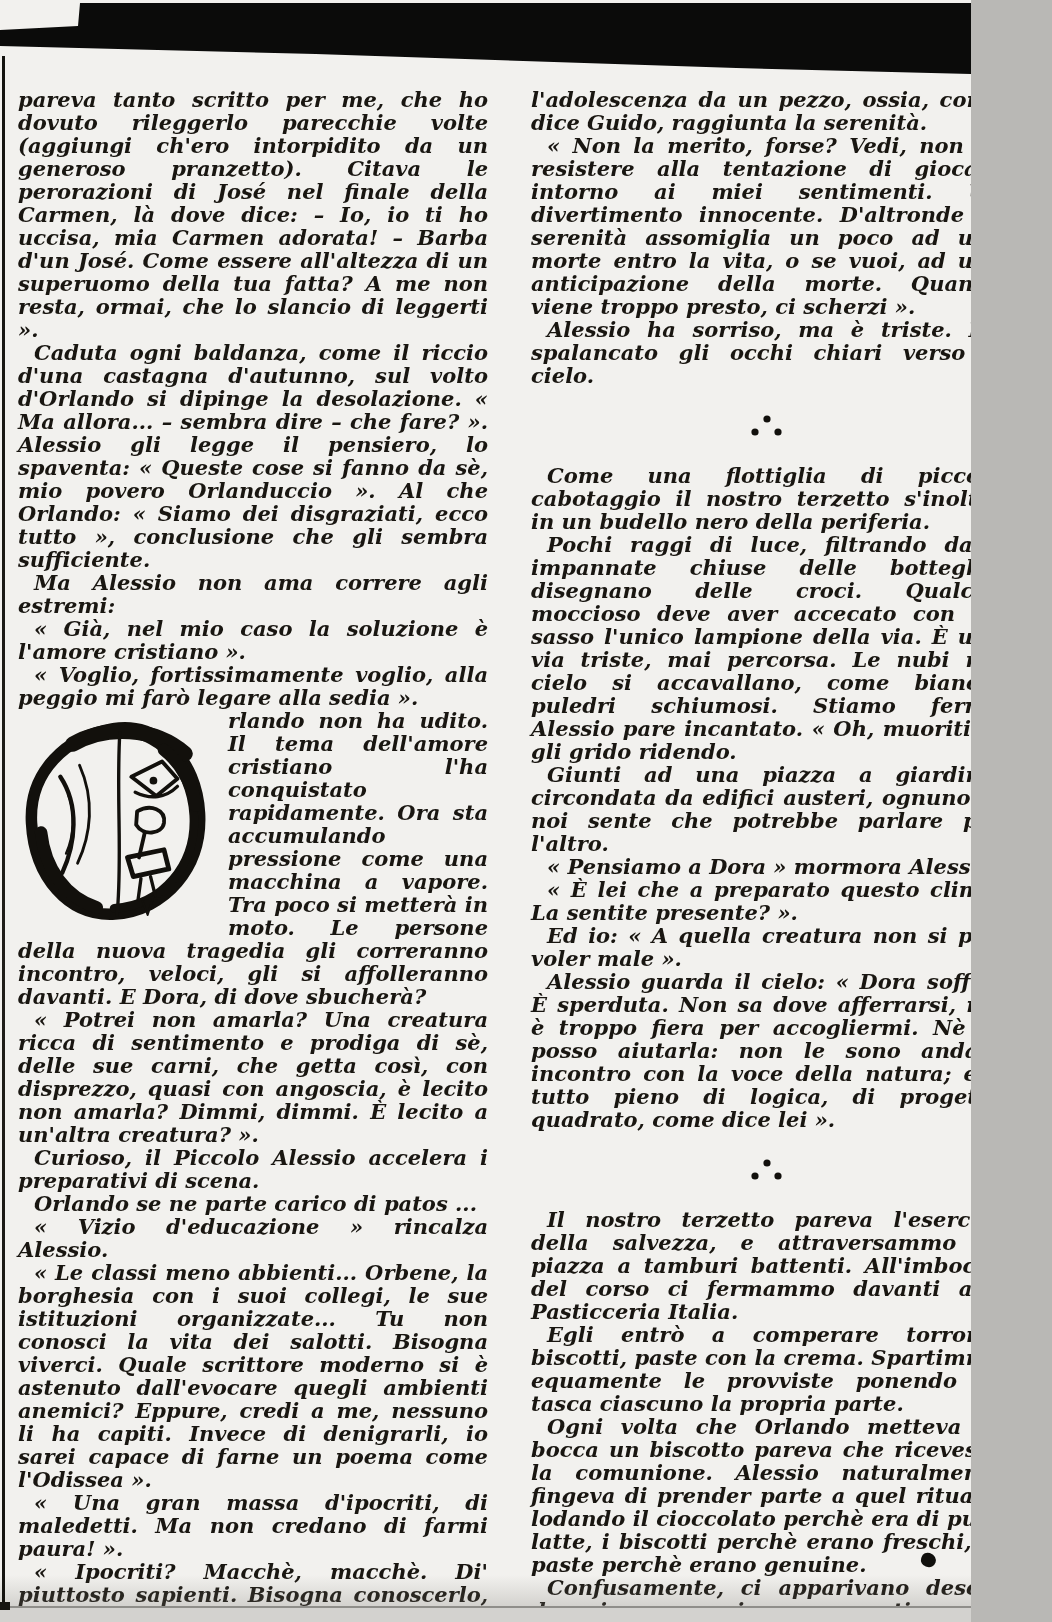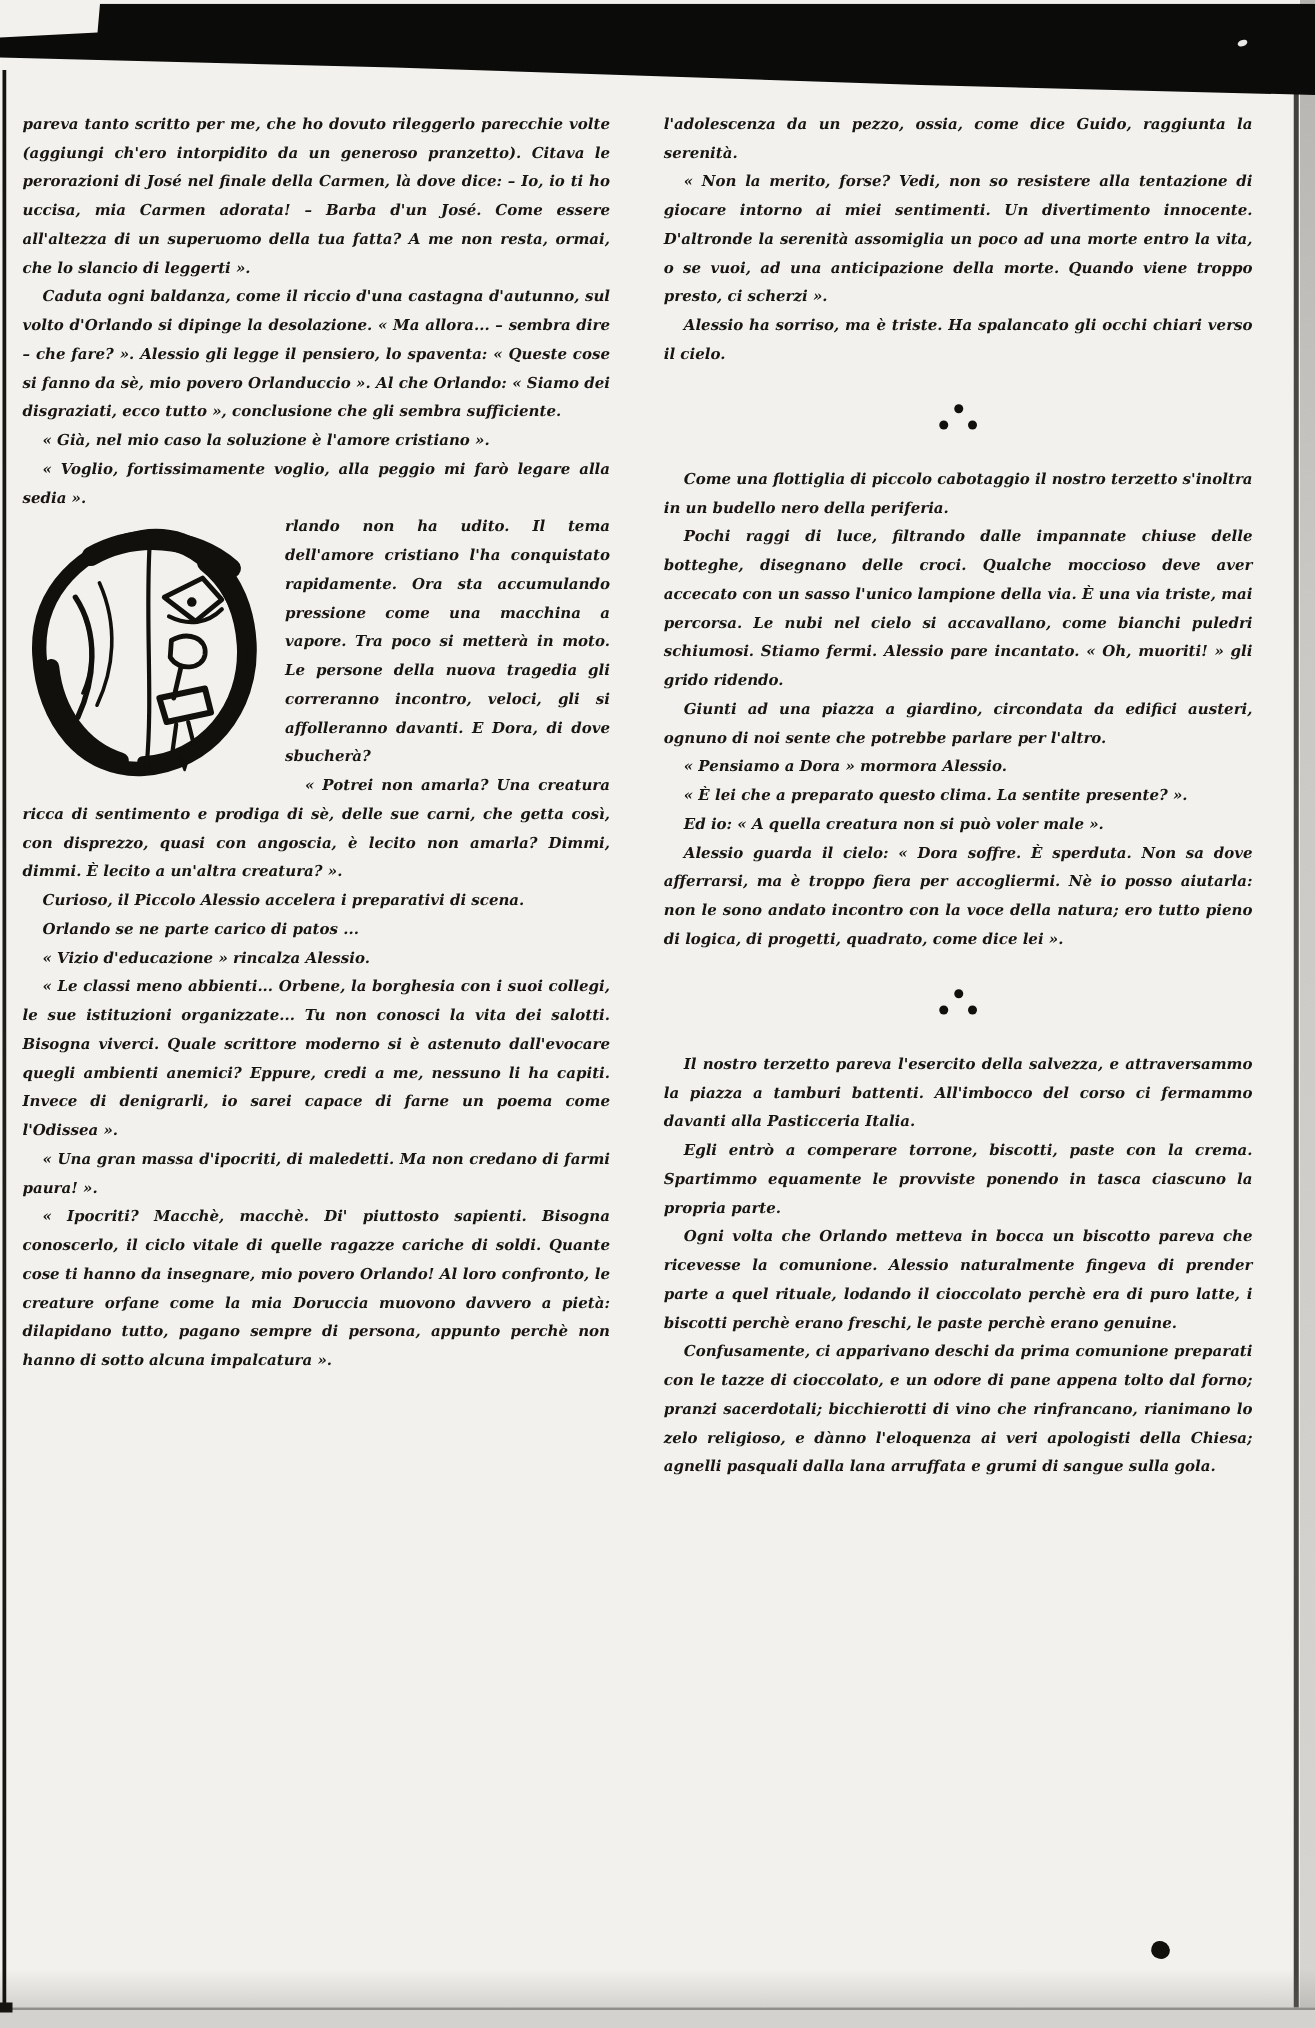--- a/index.html
+++ b/index.html
@@ -1,24 +1,24 @@
 <!DOCTYPE html>
 <html><head>
 <meta charset="utf-8">
 <style>
   html,body{margin:0;padding:0;background:#b9b8b5;}
   .page{
     position:relative;
-    width:1052px;height:1622px;
+    width:971px;height:1622px;
     background:#f2f1ee;
     overflow:hidden;
     font-family:"DejaVu Serif", serif;
     font-style:italic;
     font-weight:700;
-    font-size:12px;
+    font-size:21px;
     line-height:23px;
     color:#191611;
   }
   
   .top-band{
     position:absolute;left:0;top:0;width:1052px;height:80px;
     background:#0b0b0a;
     clip-path:polygon(0 30px,78px 26px,80px 3px,100% 3px,100% 76px,70% 68px,30% 54px,0 46px);
     z-index:5;
   }
@@ -91,20 +91,21 @@
   <div class="right-strip"></div>
   <div class="right-line"></div>
   <div class="bottom-shadow"></div>
   <div class="bottom-strip"></div>
   <div class="corner-mark"></div>
   <div class="ink-dot"></div>
 
   <div class="col col-left">
       <p class="noindent">pareva tanto scritto per me, che ho dovuto rileggerlo parecchie volte (aggiungi ch'ero intorpidito da un generoso pranzetto). Citava le perorazioni di José nel finale della Carmen, là dove dice: – Io, io ti ho uccisa, mia Carmen adorata! – Barba d'un José. Come essere all'altezza di un superuomo della tua fatta? A me non resta, ormai, che lo slancio di leggerti ».</p>
       <p>Caduta ogni baldanza, come il riccio d'una castagna d'autunno, sul volto d'Orlando si dipinge la desolazione. « Ma allora... – sembra dire – che fare? ». Alessio gli legge il pensiero, lo spaventa: « Queste cose si fanno da sè, mio povero Orlanduccio ». Al che Orlando: « Siamo dei disgraziati, ecco tutto », conclusione che gli sembra sufficiente.</p>
+      <p>Ma Alessio non ama correre agli estremi:</p>
       <p>« Già, nel mio caso la soluzione è l'amore cristiano ».</p>
       <p>« Voglio, fortissimamente voglio, alla peggio mi farò legare alla sedia ».</p>
       <p class="noindent illu-host">
   <span class="illu">
     <svg viewBox="0 0 200 214" xmlns="http://www.w3.org/2000/svg" fill="none" stroke="#12100c" stroke-linecap="round" stroke-linejoin="round">
 
       <path d="M97,12 C145,4 184,44 187,100 C190,156 152,201 99,205 C50,208 15,166 12,110 C9,56 49,20 97,12" stroke-width="12"></path>
       <path d="M92,18 C140,8 178,50 181,102 C184,154 148,196 98,199" stroke-width="9"></path>
 
       <path d="M55,28 C90,8 140,10 172,38" stroke-width="16"></path>

